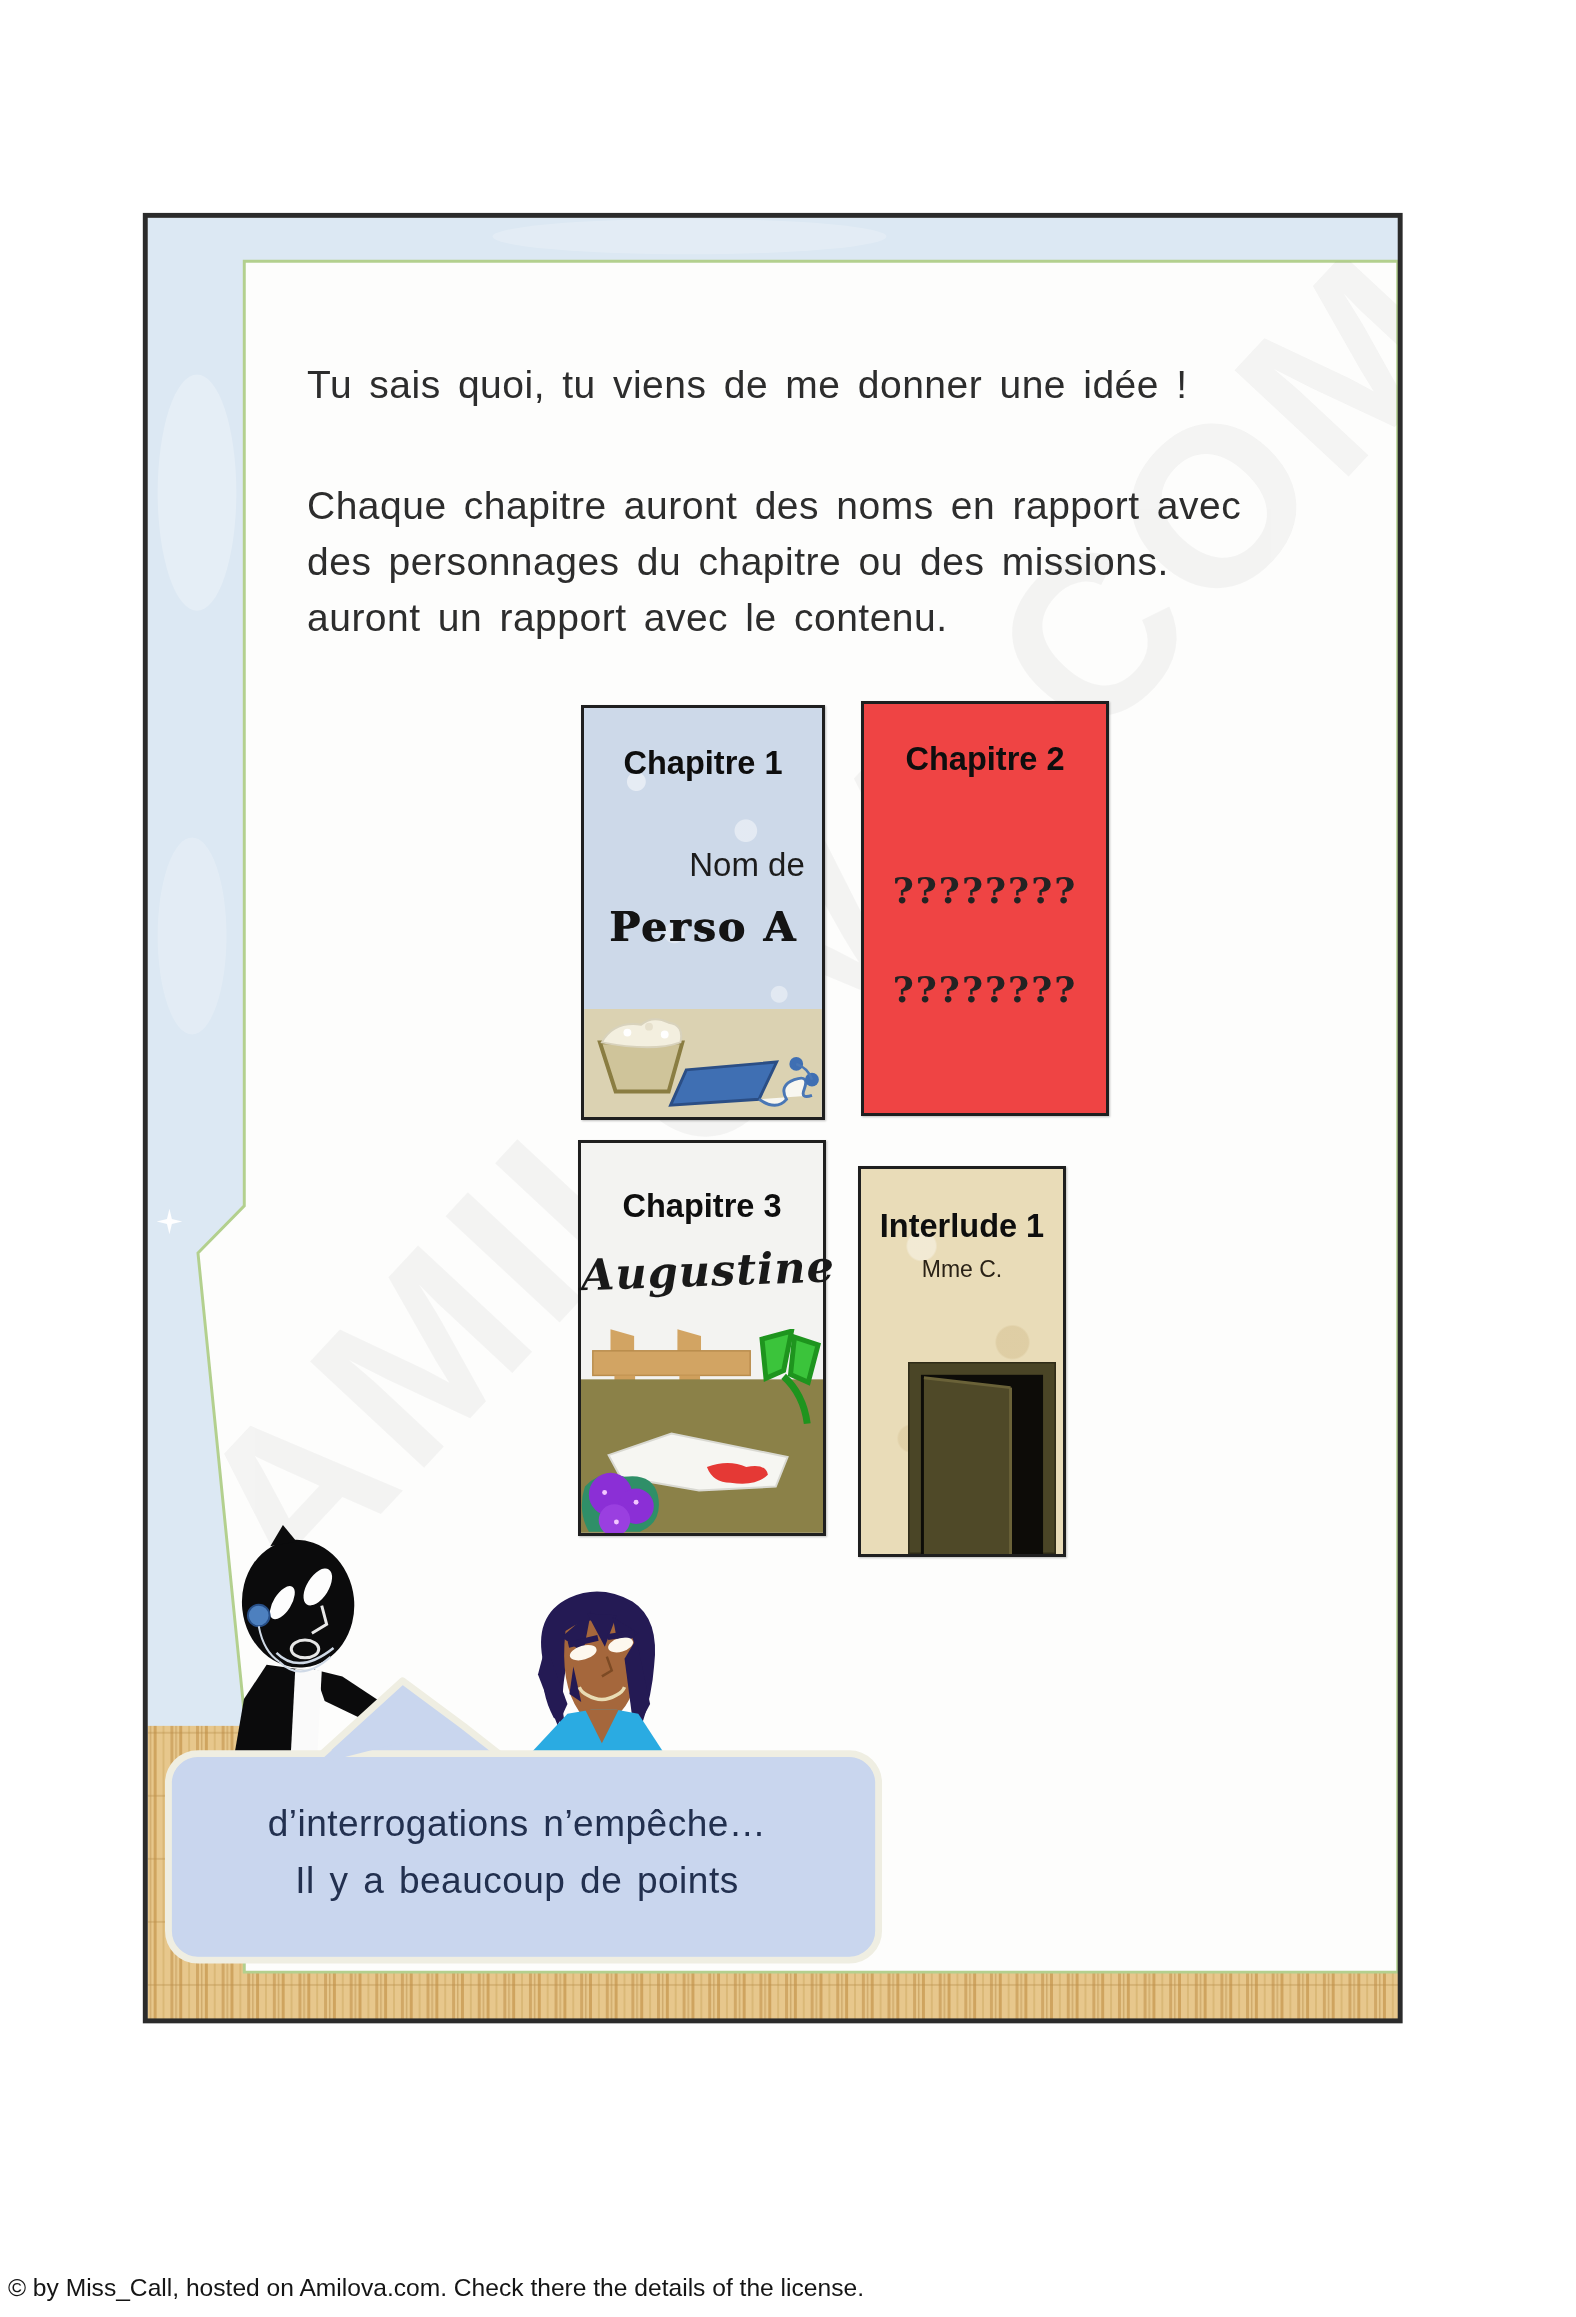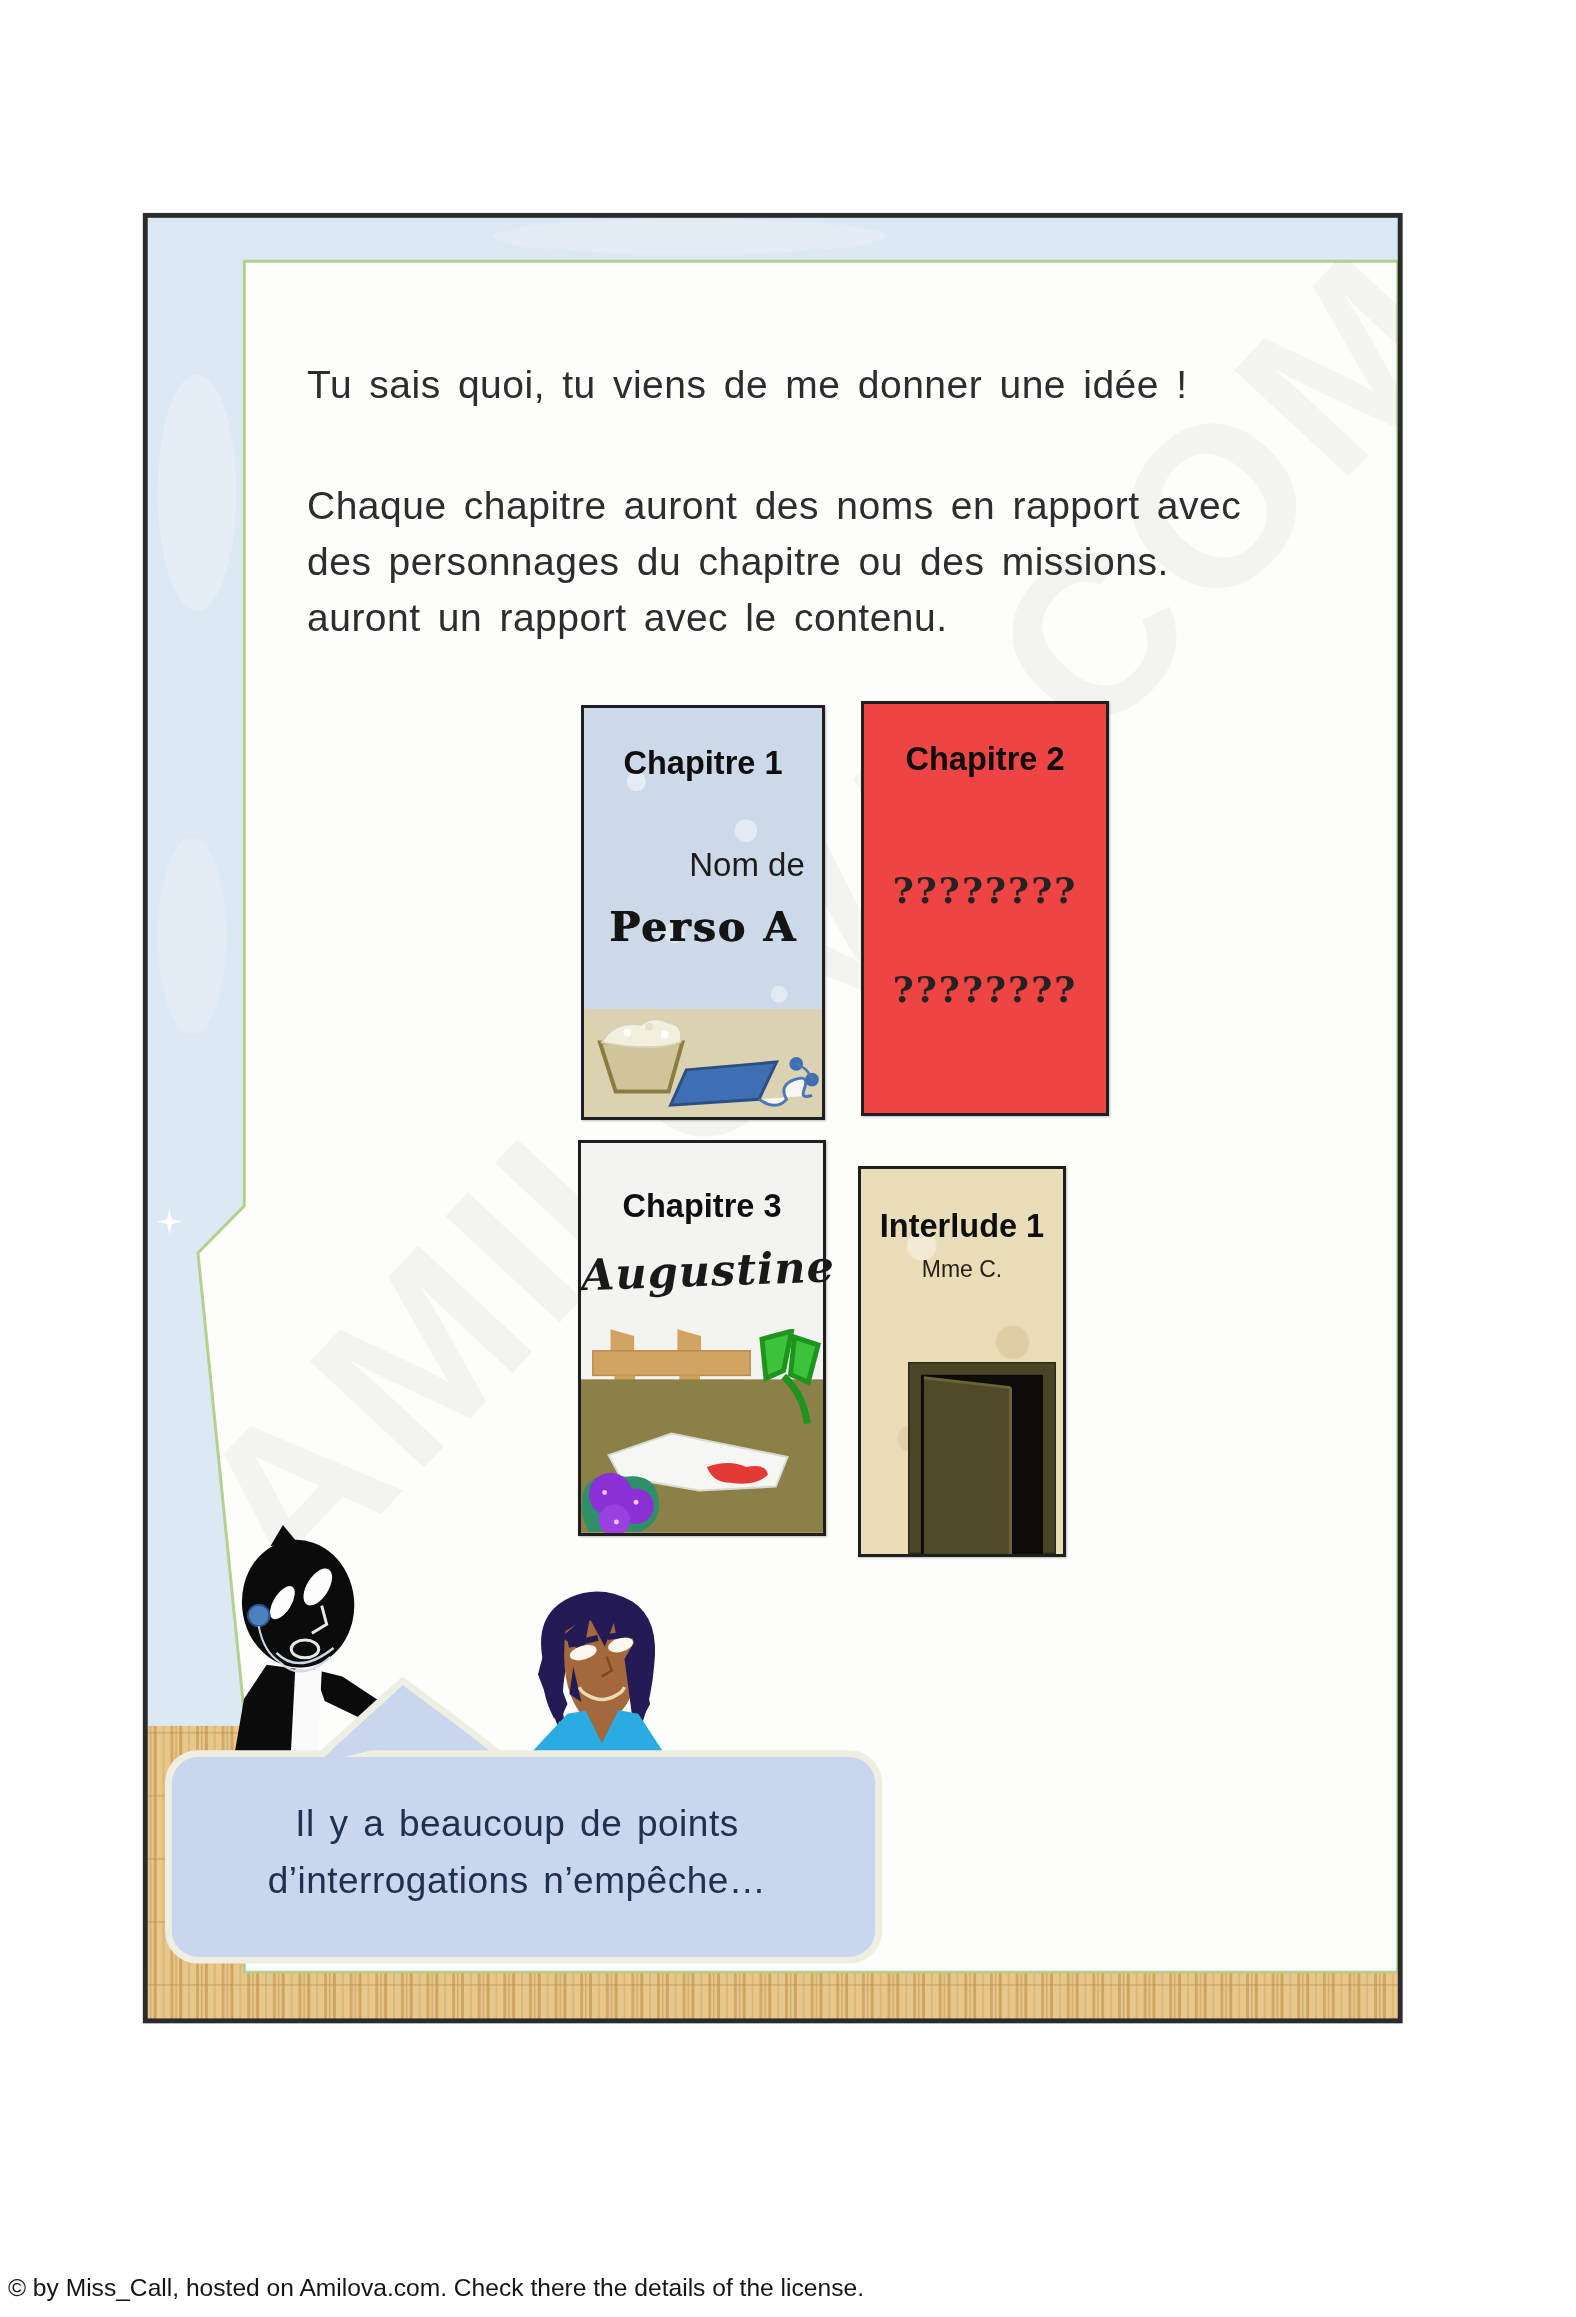--- a/index.html
+++ b/index.html
@@ -221,18 +221,18 @@
   <polygon points="64,136 98,136 81,170" fill="#a5673c"></polygon>
 </svg>
 
 <svg class="abs" style="left:158px;top:1670px;" width="734" height="300" viewBox="0 0 745 305">
   <path d="M150,100 L248,11 L310,57 L365,100 Z" fill="#c9d6ee" stroke="#efeee2" stroke-width="7" stroke-linejoin="round"></path>
   <rect x="10" y="85" width="722" height="210" rx="30" fill="#c9d6ee" stroke="#efeee2" stroke-width="7"></rect>
   <rect x="14" y="89" width="714" height="202" rx="26" fill="#c9d6ee"></rect>
   <path d="M160,96 L248,17 L304,59" fill="#c9d6ee" stroke="none"></path>
 </svg>
 <div class="abs bubble-text" style="left:192px;top:1795px;width:650px;">
+  <div>d’interrogations n’empêche…</div>
   <div>Il y a beaucoup de points</div>
-  <div>d’interrogations n’empêche…</div>
 </div>
 
 <div class="abs footer" style="left:7.9px;top:2274px;width:1478px;">© by Miss_Call, hosted on Amilova.com. Check there the details of the license.</div>
 
 
 </body></html>

